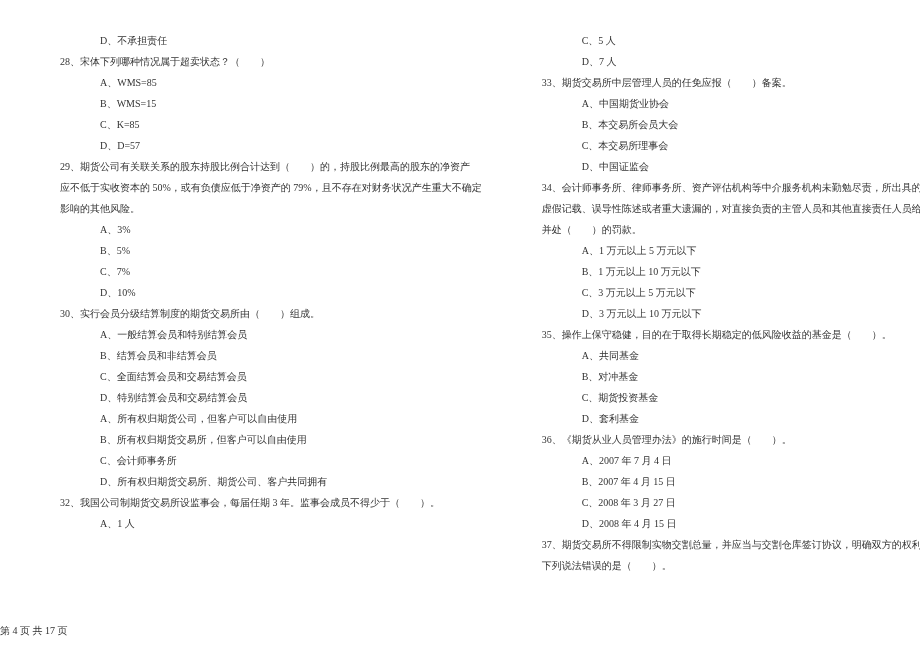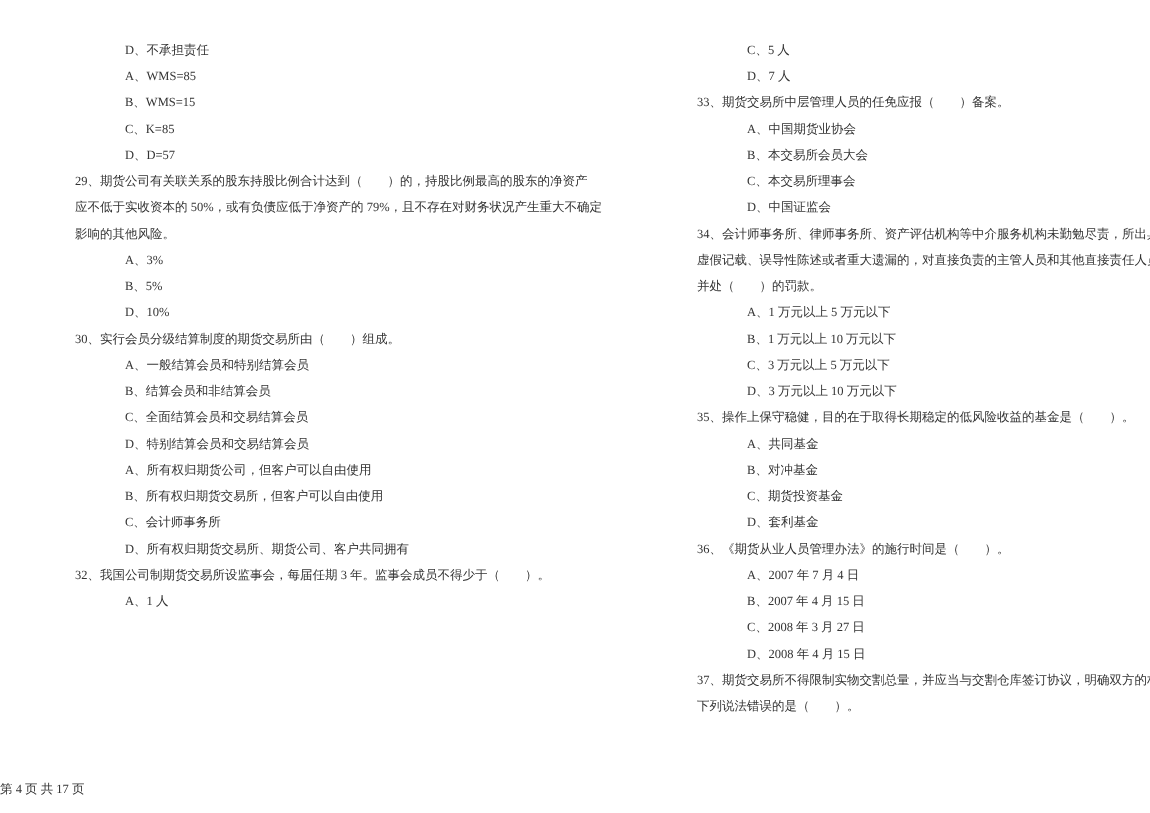--- a/index.html
+++ b/index.html
@@ -12,21 +12,21 @@
       height: 650px;
       background: #ffffff;
       font-family: "SimSun", "宋体", serif;
       font-size: 10px;
       color: #333;
       position: relative;
       padding: 30px 40px 30px 40px;
     }
     .page-container {
       display: flex;
-      gap: 56px;
+      gap: 40px;
       height: 570px;
     }
     .column {
       flex: 1;
       display: flex;
       flex-direction: column;
     }
     .line {
       line-height: 21px;
       white-space: nowrap;
@@ -49,29 +49,31 @@
       font-size: 10px;
       color: #333;
     }
   </style>
 </head>
 <body>
 
 <div class="page-container">
   <div class="column" id="left-col">
       <div class="line indent-2">D、不承担责任</div>
+      <div class="line q-line">28、宋体下列哪种情况属于超卖状态？（　　）</div>
       <div class="line indent-2">A、WMS=85</div>
       <div class="line indent-2">B、WMS=15</div>
       <div class="line indent-2">C、K=85</div>
       <div class="line indent-2">D、D=57</div>
       <div class="line q-line">29、期货公司有关联关系的股东持股比例合计达到（　　）的，持股比例最高的股东的净资产</div>
       <div class="line continue-line">应不低于实收资本的 50%，或有负债应低于净资产的 79%，且不存在对财务状况产生重大不确定</div>
       <div class="line continue-line">影响的其他风险。</div>
       <div class="line indent-2">A、3%</div>
       <div class="line indent-2">B、5%</div>
+      <div class="line indent-2">C、7%</div>
       <div class="line indent-2">D、10%</div>
       <div class="line q-line">30、实行会员分级结算制度的期货交易所由（　　）组成。</div>
       <div class="line indent-2">A、一般结算会员和特别结算会员</div>
       <div class="line indent-2">B、结算会员和非结算会员</div>
       <div class="line indent-2">C、全面结算会员和交易结算会员</div>
       <div class="line indent-2">D、特别结算会员和交易结算会员</div>
       <div class="line indent-2">A、所有权归期货公司，但客户可以自由使用</div>
       <div class="line indent-2">B、所有权归期货交易所，但客户可以自由使用</div>
       <div class="line indent-2">C、会计师事务所</div>
       <div class="line indent-2">D、所有权归期货交易所、期货公司、客户共同拥有</div>

